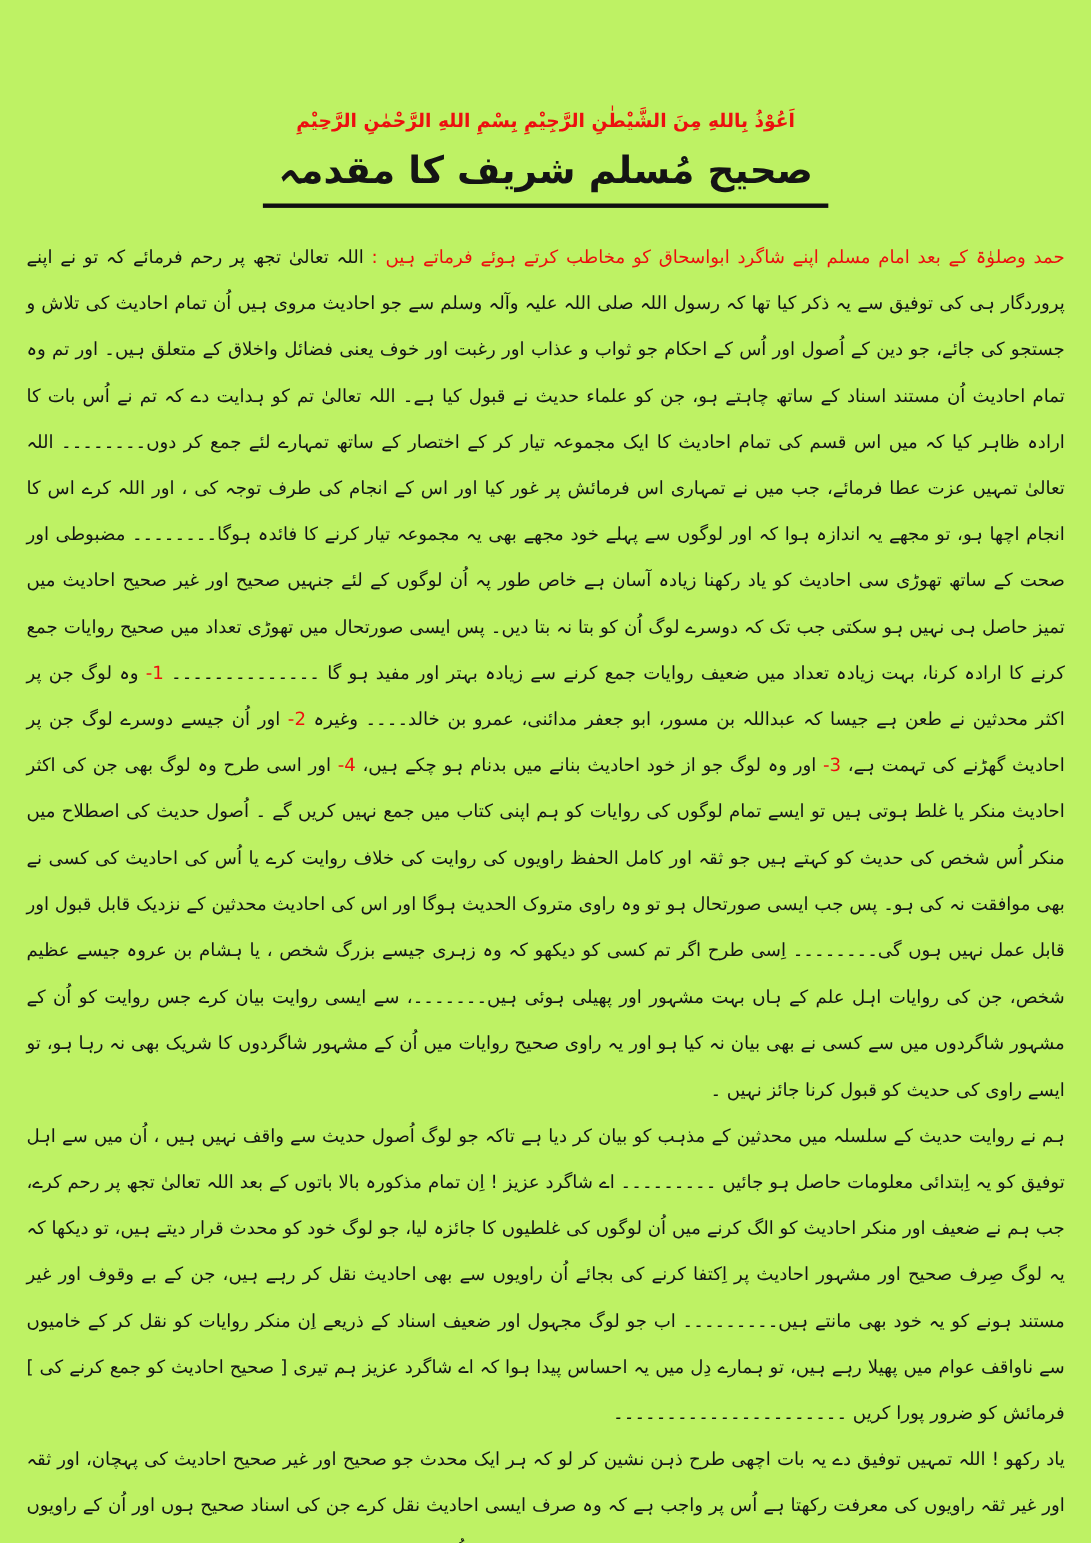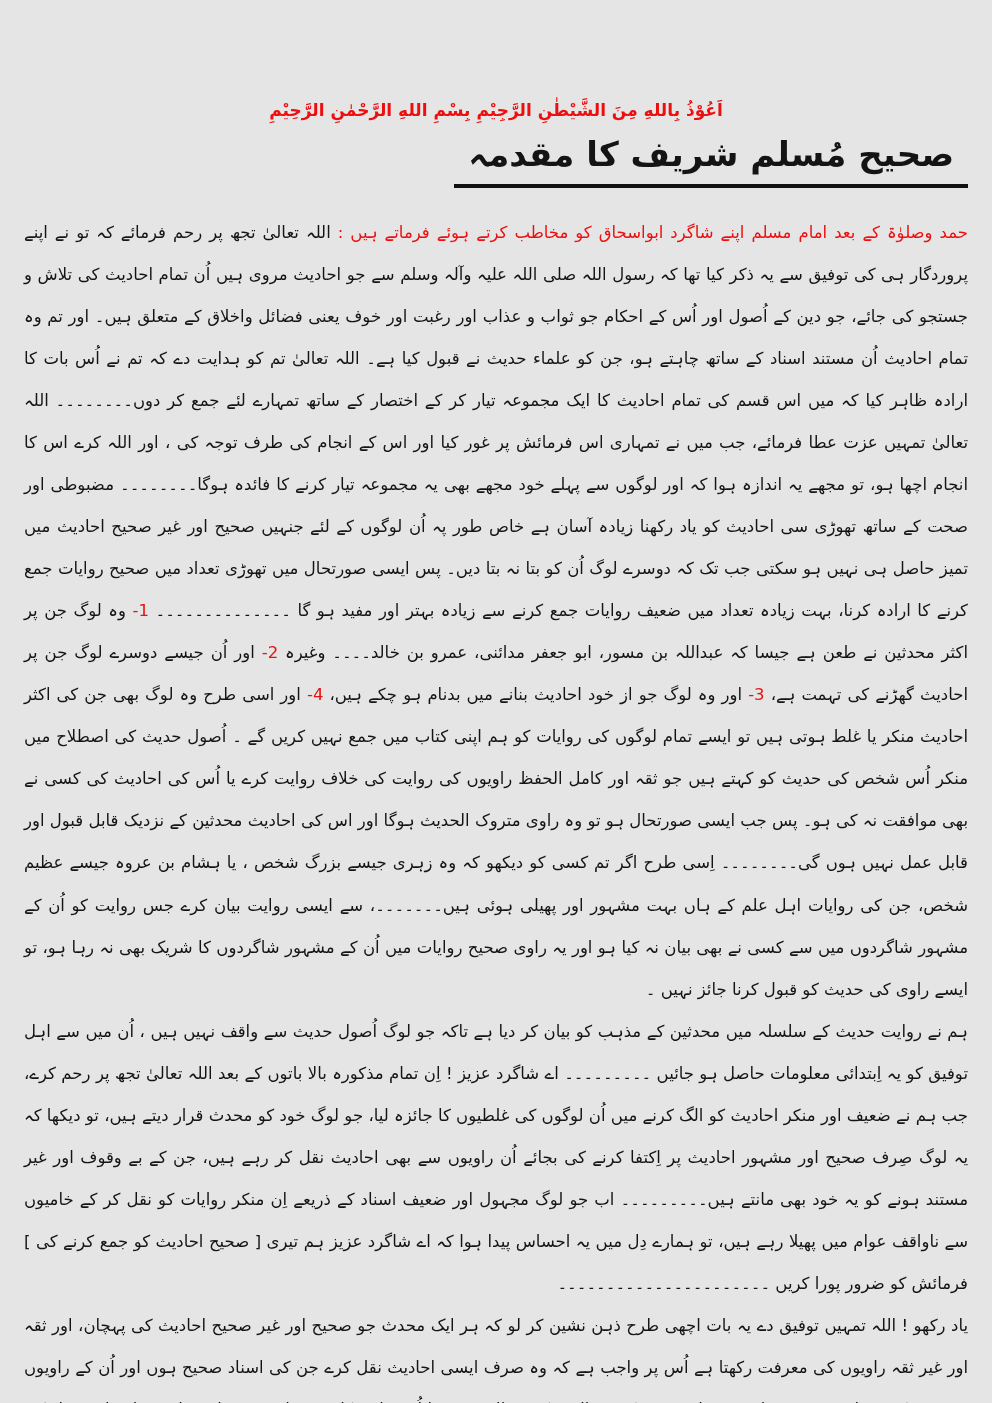--- a/index.html
+++ b/index.html
@@ -7,35 +7,36 @@
     padding: 0;
     background: #ffffff;
   }
   .page {
     position: relative;
     width: 992px;
     height: 1403px;
     margin: 0 auto;
     box-sizing: border-box;
     padding: 98px 24px 0 24px;
-    background: #e5e5e5;
+    background: #bef264;
     direction: rtl;
     font-family: "DejaVu Sans", sans-serif;
     color: var(--ink, #141414);
     overflow: hidden;
   }
   .taawwuz {
     text-align: center;
     color: var(--red, #ed0f0f);
     font-weight: bold;
     font-size: 17px;
     line-height: 1.5;
     margin: 0 0 10px 0;
   }
   .title-wrap {
+    text-align: center;
     margin: 2px 0 24px 0;
   }
   .title-text {
     display: inline-block;
     font-size: 34px;
     font-weight: bold;
     letter-spacing: 0.5px;
     padding: 0 14px 10px 14px;
     border-bottom: 4px solid #101010;
   }

